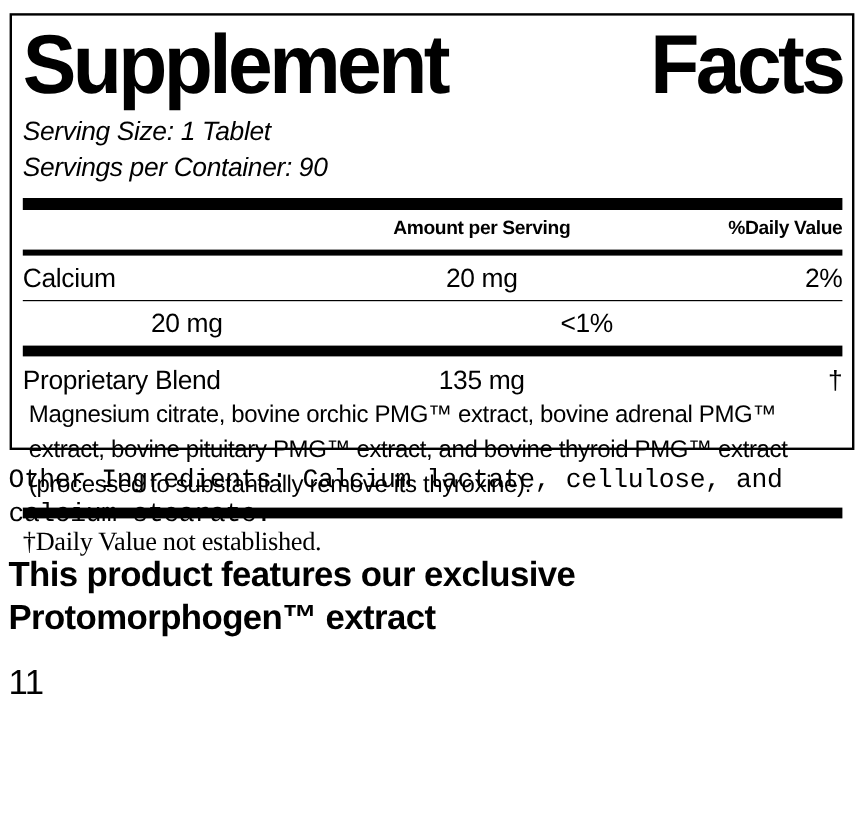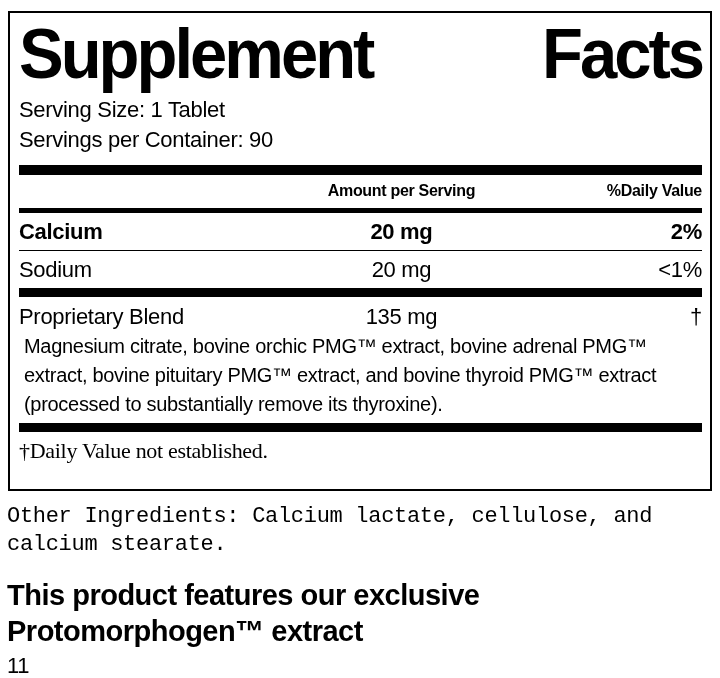--- a/index.html
+++ b/index.html
@@ -15,59 +15,59 @@
 
   
   .warning-line { font-size: 22px; line-height: 28px; margin-left: 1px; }
   .warning-line .bold { font-weight: bold; }
 
   
   .panel {
     margin-top: 5px;
     margin-left: 2px;
     width: 704px;
-    height: 480px;
+    height: 364px;
     border: 2px solid #000;
     padding: 4px 8px 0 9px;
   }
 
   .panel-title {
     display: flex;
     justify-content: space-between;
     align-items: baseline;
     font-size: 67px;
     font-weight: bold;
     letter-spacing: -3px;
     line-height: 1.0;
     transform: scaleY(1.04);
     transform-origin: top left;
     margin-top: 2px;
   }
 
-  .serving-block { margin-top: 9px; font-size: 22px; line-height: 30px; }
+  .serving-block { margin-top: 9px; font-size: 22px; line-height: 30px; font-style: italic; }
 
   .bar { background: #000; width: 100%; }
   .bar-heavy  { height: 10px; }
   .bar-medium { height: 5px; }
   .bar-thick  { height: 9px; }
   .bar-1 { margin-top: 10px; }
   .bar-4 { margin-top: 4px; }
 
   .grid-row {
     display: grid;
     grid-template-columns: 40% 32% 28%;
     align-items: baseline;
   }
   .col-amount { justify-self: center; white-space: nowrap; }
   .col-dv     { justify-self: end;   white-space: nowrap; }
 
   .header-row { font-size: 16px; font-weight: bold; padding: 7px 0 8px 0; }
 
   .nutrient-row { font-size: 22px; padding: 6px 0 5px 0; }
-  .rule { border-bottom: 1.5px solid #000; font-weight: bold; }
+  .rule { border-bottom: 1.5px solid #000; }
 
   .blend-row { font-size: 22px; padding: 7px 0 2px 0; }
 
   .blend-description {
     font-size: 20px;
     line-height: 29px;
     padding-left: 5px;
     padding-right: 2px;
     margin-top: 0;
   }
@@ -79,21 +79,21 @@
 
   .feature-text {
     margin-top: 18px;
     margin-left: 1px;
     font-size: 29px;
     font-weight: bold;
     line-height: 36px;
     letter-spacing: -0.5px;
   }
 
-  .page-number { margin-top: 4px; margin-left: 1px; font-size: 22px; }
+  .page-number { margin-top: 20px; margin-left: 1px; font-size: 29px; }
 </style>
 </head>
 <body>
 
 <div class="page">
 
 
   <div class="panel">
 
     <div class="panel-title">
@@ -116,21 +116,20 @@
 
     <div class="bar bar-medium"></div>
 
     <div class="grid-row nutrient-row rule">
       <span>Calcium</span>
       <span class="col-amount">20 mg</span>
       <span class="col-dv">2%</span>
     </div>
 
     <div class="grid-row nutrient-row">
-      <span>Sodium</span>
       <span class="col-amount">20 mg</span>
       <span class="col-dv">&lt;1%</span>
     </div>
 
     <div class="bar bar-thick"></div>
 
     <div class="grid-row blend-row">
       <span>Proprietary Blend</span>
       <span class="col-amount">135 mg</span>
       <span class="col-dv">†</span>

